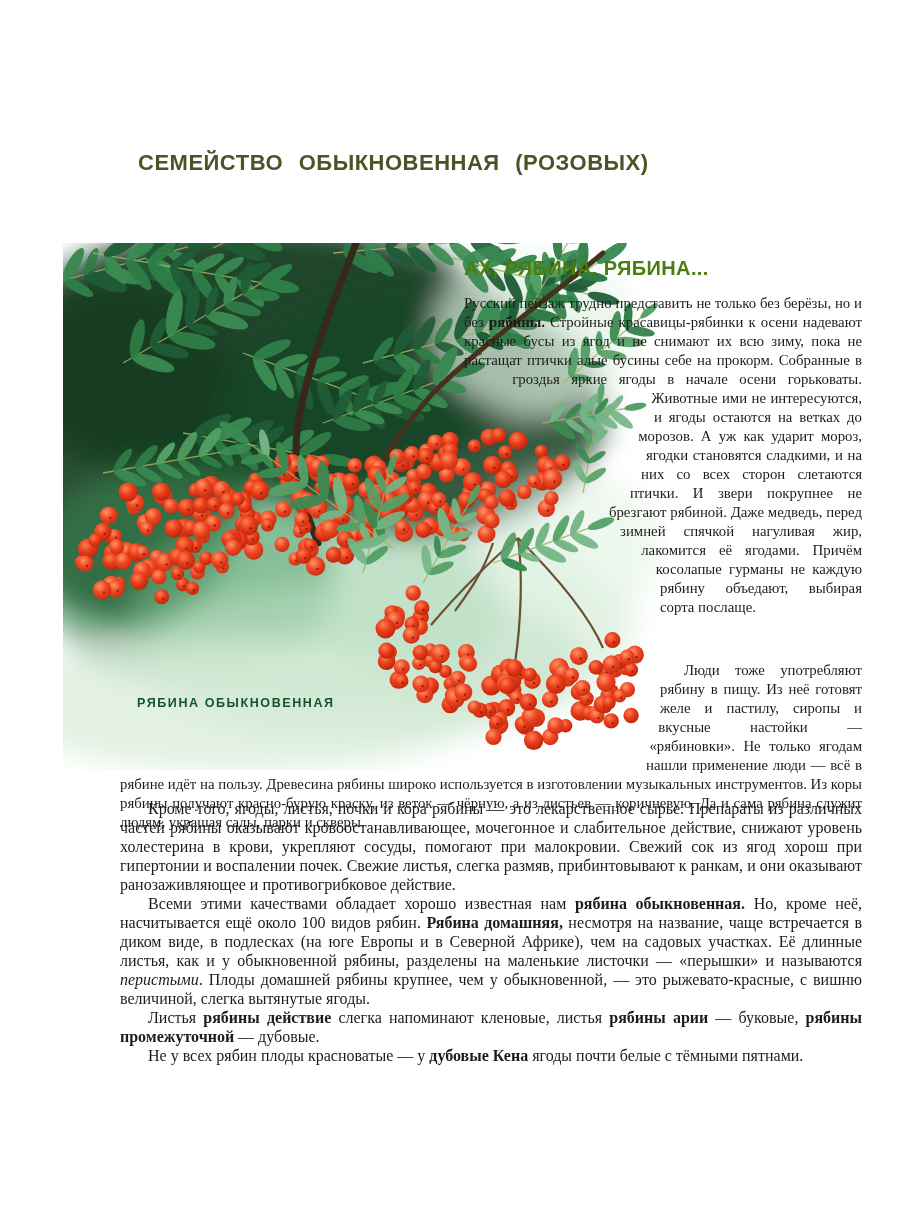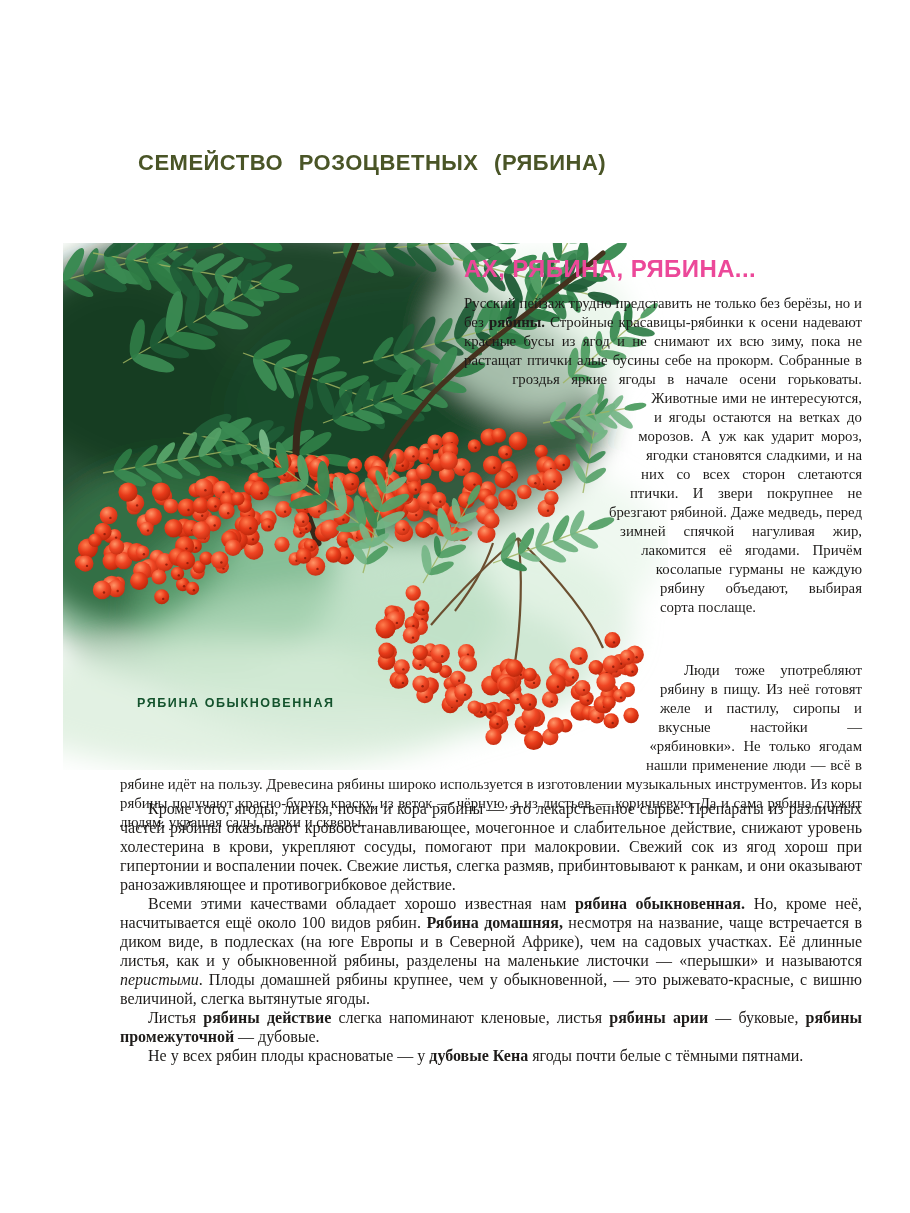--- a/index.html
+++ b/index.html
@@ -18,34 +18,34 @@
     font-family:"Liberation Sans", sans-serif;font-weight:bold;font-size:12.5px;
     letter-spacing:1.6px;color:#14532d;}
 
   .lead{position:absolute;left:120px;top:243px;width:742px;z-index:3;
     font-size:14.8px;line-height:19px;text-align:justify;}
   .lead .wrap-shape{float:left;width:540px;height:519px;shape-margin:6px;
     shape-outside:polygon(0px 0px,338px 0px,338px 148px,392px 152px,528px 170px,
       492px 190px,520px 212px,500px 246px,468px 266px,480px 288px,520px 324px,
       534px 344px,534px 470px,520px 500px,520px 519px,0px 519px);}
   .article-title{font-family:"Liberation Sans", sans-serif;font-weight:bold;
-    font-size:24px;color:#ec4899;letter-spacing:.4px;margin:16px 0 16px 0;}
+    font-size:20px;color:#4d7c0f;letter-spacing:.4px;margin:16px 0 16px 0;}
   .lead p{margin:0;}
   .lead p + p{text-indent:24px;margin-top:44px;}
 
   .bodytext{position:absolute;left:120px;top:799px;width:742px;z-index:3;
     font-size:16px;line-height:19px;text-align:justify;}
   .bodytext p{margin:0;text-indent:28px;}
 </style>
 </head>
 <body>
 
 <div class="page">
 
-  <div class="family-heading">СЕМЕЙСТВО РОЗОЦВЕТНЫХ (РЯБИНА)</div>
+  <div class="family-heading">СЕМЕЙСТВО ОБЫКНОВЕННАЯ (РОЗОВЫХ)</div>
 
   <div class="illustration">
     <svg id="art" width="605" height="527" viewBox="0 0 605 527" xmlns="http://www.w3.org/2000/svg">
         <defs>
           <filter id="soft" x="-40%" y="-40%" width="180%" height="180%">
             <feGaussianBlur stdDeviation="14"></feGaussianBlur>
           </filter>
           <radialGradient id="bg0" cx="38%" cy="32%" r="75%">
             <stop offset="0%" stop-color="#ff9668"></stop>
             <stop offset="48%" stop-color="#f04624"></stop>

